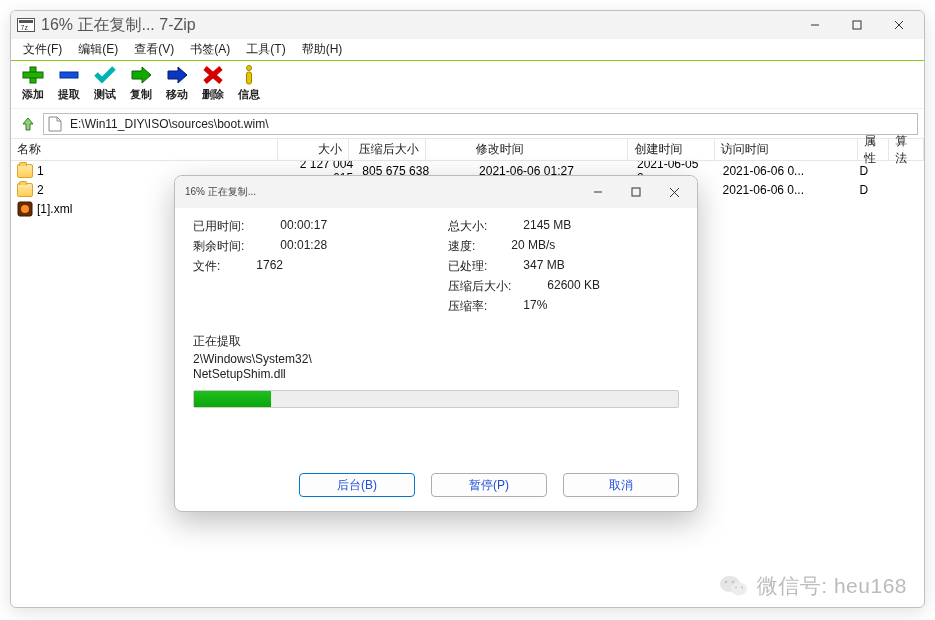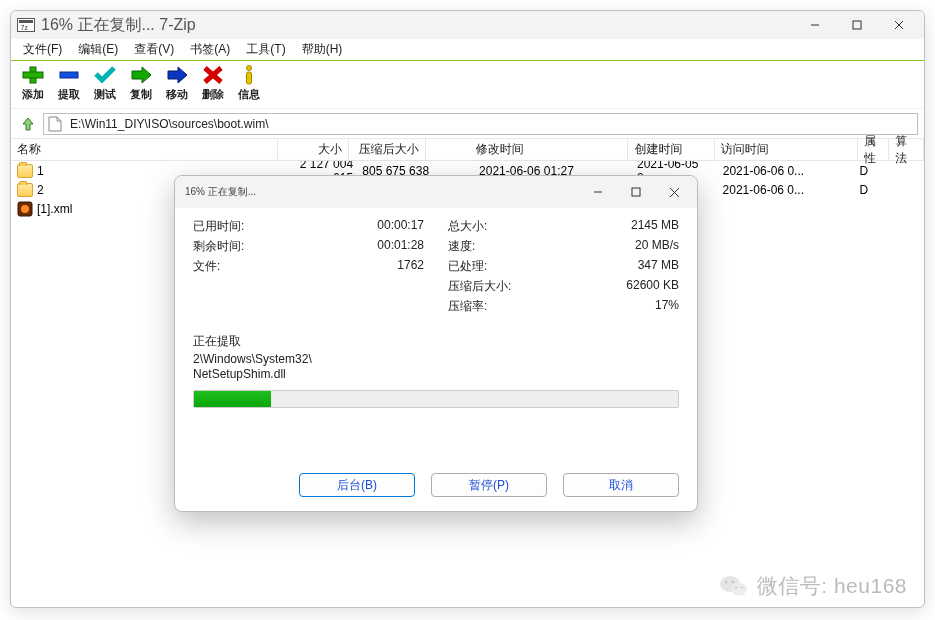--- a/index.html
+++ b/index.html
@@ -40,21 +40,21 @@
   .watermark .wm-icon { width: 30px; height: 28px; opacity: 0.5; }
 
   
   .dialog { position: absolute; left: 174px; top: 175px; width: 524px; height: 337px; background: #fff; border: 1px solid #bcbcbc; border-radius: 8px; box-shadow: 0 10px 30px rgba(0,0,0,0.25); display: flex; flex-direction: column; }
   .dlg-title { height: 32px; background: #f3f3f3; border-radius: 8px 8px 0 0; display: flex; align-items: center; padding: 0 4px 0 10px; color: #444; font-size: 10px;}
   .dlg-title .t { flex: 1; }
   .dlg-title .dctrl { width: 38px; height: 28px; display:flex; align-items:center; justify-content:center; color:#333; }
   .dlg-body { flex: 1; padding: 10px 18px 0 18px; color: #222; display: flex; flex-direction: column; }
   .stats { display: flex; gap: 24px; }
   .statcol { flex: 1; display: flex; flex-direction: column; gap: 3px; }
-  .statrow { display: flex; justify-content: space-between; font-size: 12px; gap: 36px; }
+  .statrow { display: flex; font-size: 12px; gap: 36px; }
   .sect-label { margin-top: 18px; font-size: 12px; }
   .path-lines { font-size: 12px; line-height: 15px; margin-top: 2px;}
   .progress { margin-top: 8px; height: 18px; background: #eee; border: 1px solid #ccc; border-radius: 2px; position: relative; }
   .progress .fill { position:absolute; left:0; top:0; bottom:0; background: linear-gradient(#1fbf1f,#0aa60a); }
   .dlg-buttons { display:flex; justify-content:flex-end; gap:16px; padding: 0 18px 14px 0; }
   .dbtn { width: 116px; height: 24px; border: 1px solid #adadad; background: #fdfdfd; border-radius: 4px; font-size: 12px; color: #1d4ed8; display:flex; align-items:center; justify-content:center; }
   .dbtn.primary { border-color: #0078d4; }
 </style>
 </head>
 <body>

